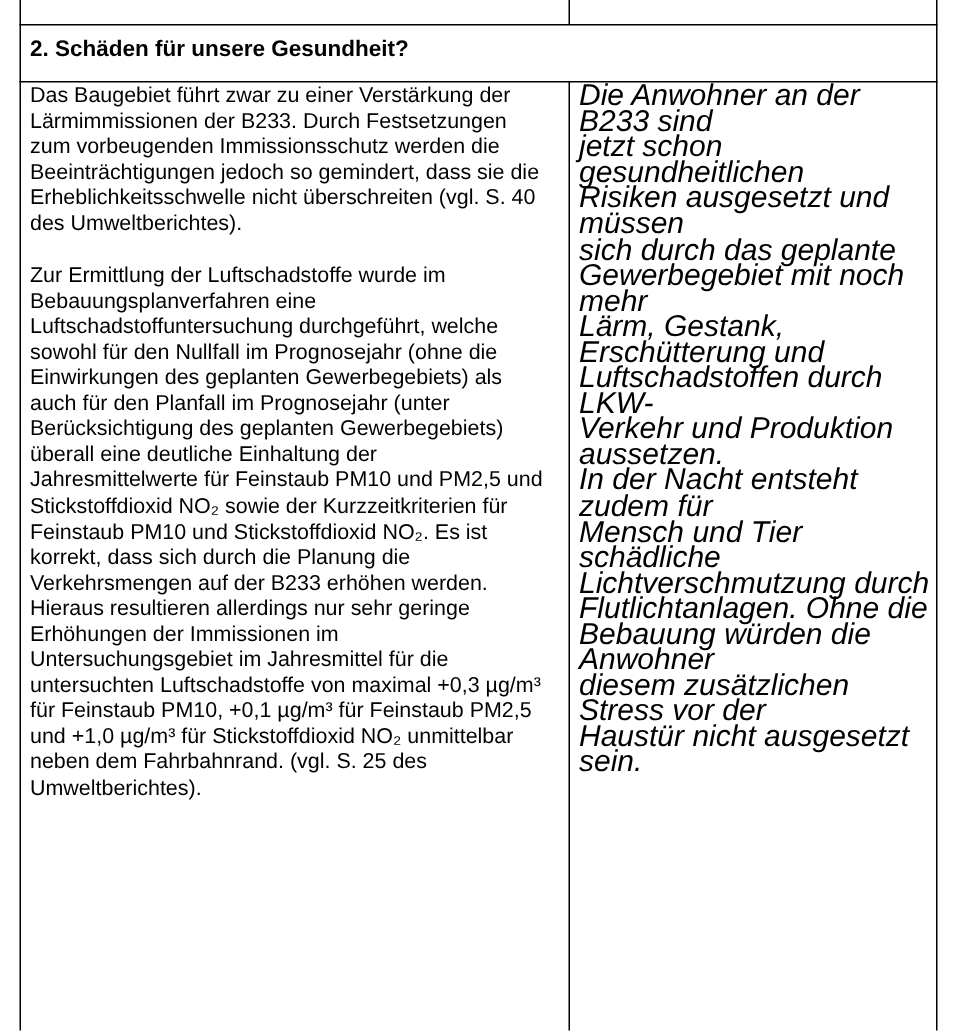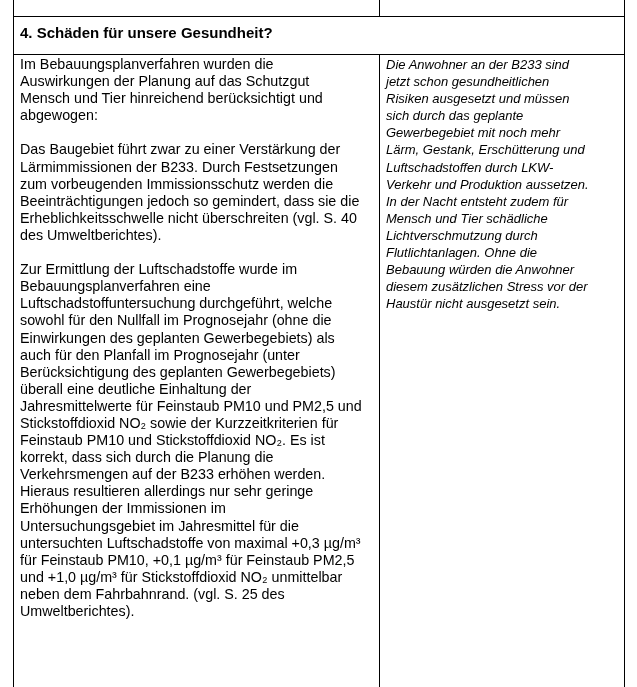--- a/index.html
+++ b/index.html
@@ -3,43 +3,39 @@
   <meta charset="utf-8">
   <style>
     html, body { margin: 0; padding: 0; background: #ffffff; }
     body { width: 637px; height: 687px; overflow: hidden; position: relative;
       font-family: "Liberation Sans", sans-serif; color: #000; }
     .page { position: absolute; left: 0; top: 0; width: 637px; height: 687px; }
     .vline { position: absolute; width: 1px; background: #000; }
     .hline { position: absolute; height: 1px; background: #000; }
     .heading { position: absolute; left: 20px; top: 24px; font-weight: bold; font-size: 15px; line-height: 18px; }
     .col-left { position: absolute; left: 20px; top: 56px; width: 356px; font-size: 14.3px; line-height: 17.1px; }
-    .col-right { position: absolute; left: 386px; top: 56px; width: 236px; font-size: 13px; line-height: 17.1px; font-style: italic; }
+    .col-right { position: absolute; left: 386px; top: 56px; width: 236px; font-size: 20px; line-height: 17.1px; font-style: italic; }
     .para { margin: 0 0 17.1px 0; white-space: pre-line; }
     .para:last-child { margin-bottom: 0; }
   </style>
 </head>
 <body>
 
 <div class="page">
 
   <div class="vline" style="left:13px; top:0; height:687px;"></div>
   <div class="vline" style="left:379px; top:0; height:16px;"></div>
   <div class="vline" style="left:379px; top:54px; height:633px;"></div>
   <div class="vline" style="left:624px; top:0; height:687px;"></div>
   <div class="hline" style="left:13px; top:16px; width:612px;"></div>
   <div class="hline" style="left:13px; top:54px; width:612px;"></div>
 
-  <div class="heading">4. Schäden für unsere Gesundheit?</div>
+  <div class="heading">2. Schäden für unsere Gesundheit?</div>
 
   <div class="col-left">
-    <p class="para">Im Bebauungsplanverfahren wurden die
-Auswirkungen der Planung auf das Schutzgut
-Mensch und Tier hinreichend berücksichtigt und
-abgewogen:</p>
     <p class="para">Das Baugebiet führt zwar zu einer Verstärkung der
 Lärmimmissionen der B233. Durch Festsetzungen
 zum vorbeugenden Immissionsschutz werden die
 Beeinträchtigungen jedoch so gemindert, dass sie die
 Erheblichkeitsschwelle nicht überschreiten (vgl. S. 40
 des Umweltberichtes).</p>
     <p class="para">Zur Ermittlung der Luftschadstoffe wurde im
 Bebauungsplanverfahren eine
 Luftschadstoffuntersuchung durchgeführt, welche
 sowohl für den Nullfall im Prognosejahr (ohne die

